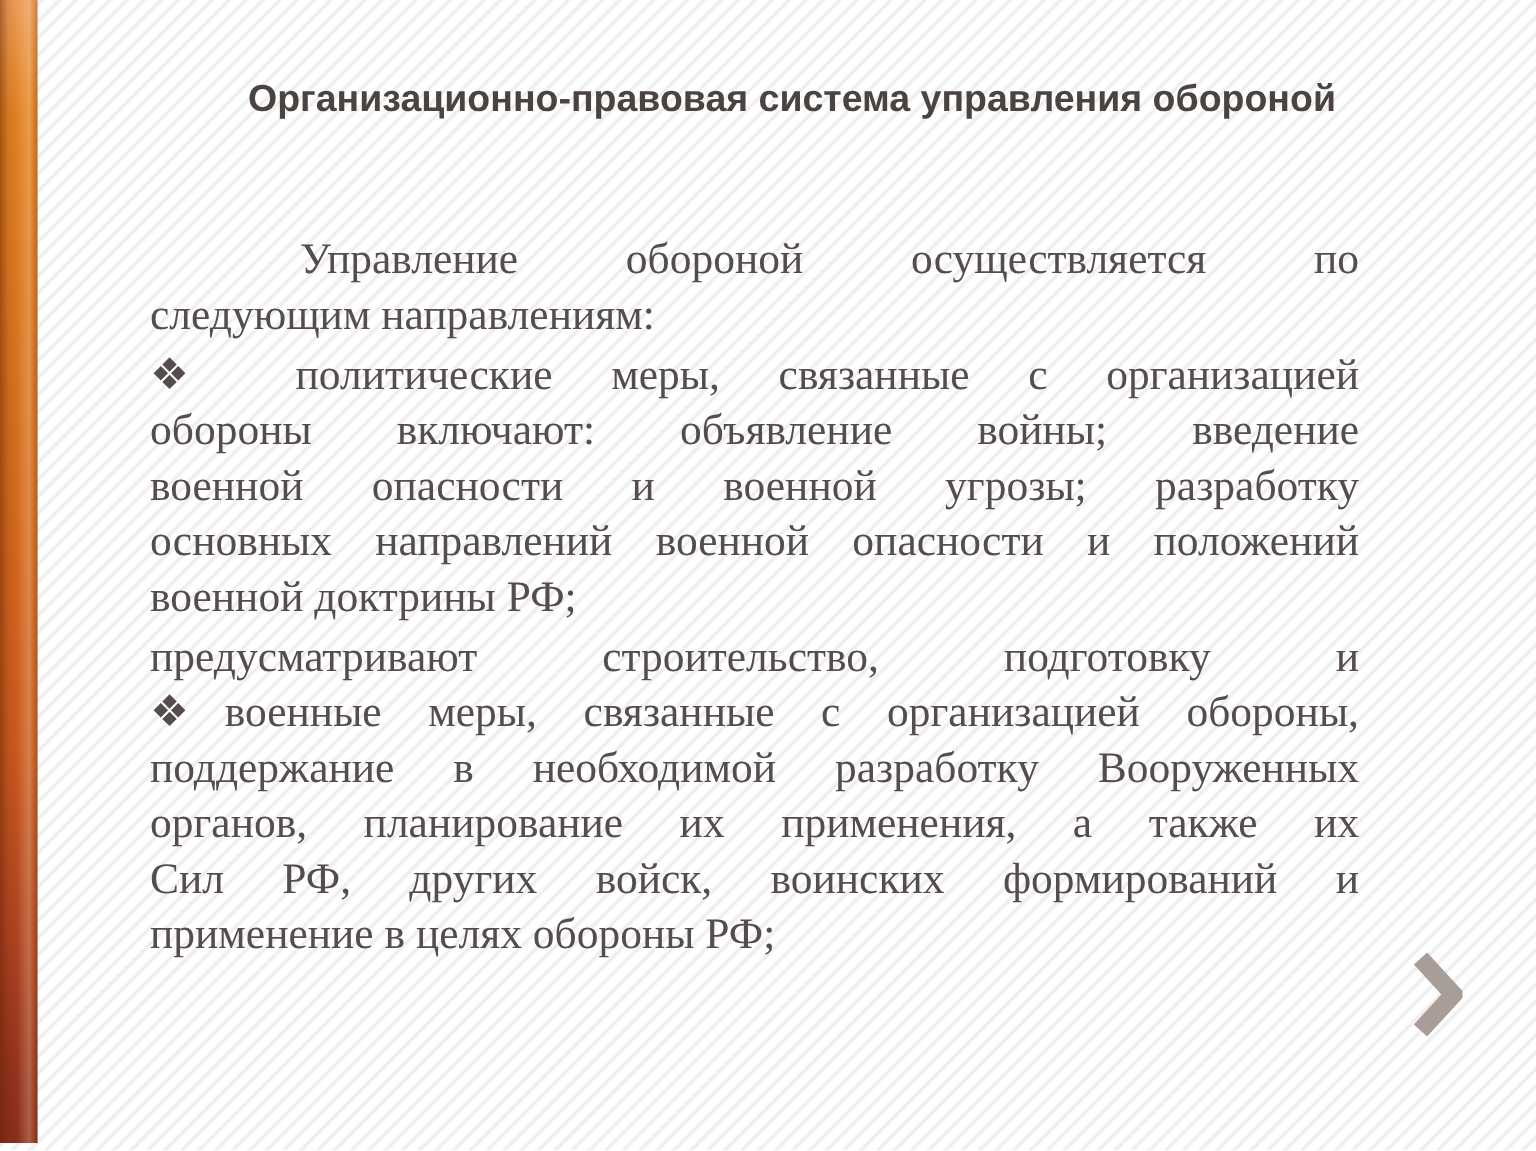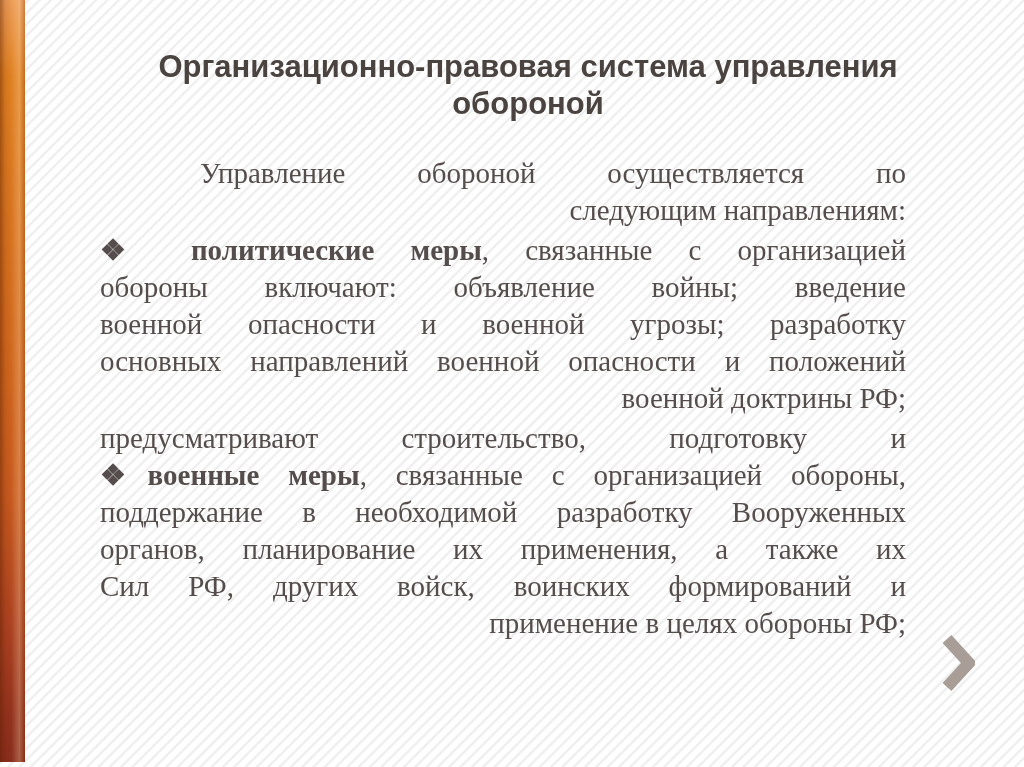--- a/index.html
+++ b/index.html
@@ -25,33 +25,33 @@
       linear-gradient(to bottom,
         #ec9c57 0%, #e08122 10%, #d2691e 45%,
         #c85a1f 65%, #ad4221 82%, #93321e 94%, #8a2d1c 100%);
   }
   .title{
     position:absolute;top:48px;left:32px;right:0;
     text-align:center;
     color:#4a4340;
     font-family:"Liberation Sans", sans-serif;
     font-weight:bold;
-    font-size:31px;line-height:37px;
+    font-size:25px;line-height:37px;
   }
   .title-inner{max-width:790px;margin:0 auto;}
   .body{
     position:absolute;top:155px;left:100px;width:806px;
     color:#554d4c;
     font-size:29px;line-height:37px;
   }
   .para{margin:0 0 3px 0;}
-  .line{text-align:right;}
+  .line{text-align:left;}
   .line.jf{text-align:justify;text-align-last:justify;}
   .line.ind{padding-left:100px;}
-  .seg.bold{font-weight:bold;}
+  .seg.bold{font-weight:normal;}
   .next-chevron{
     position:absolute;left:941px;top:634px;width:34px;height:58px;
     cursor:pointer;
   }
 </style>
 </head>
 <body>
 
 <div class="slide">
 

